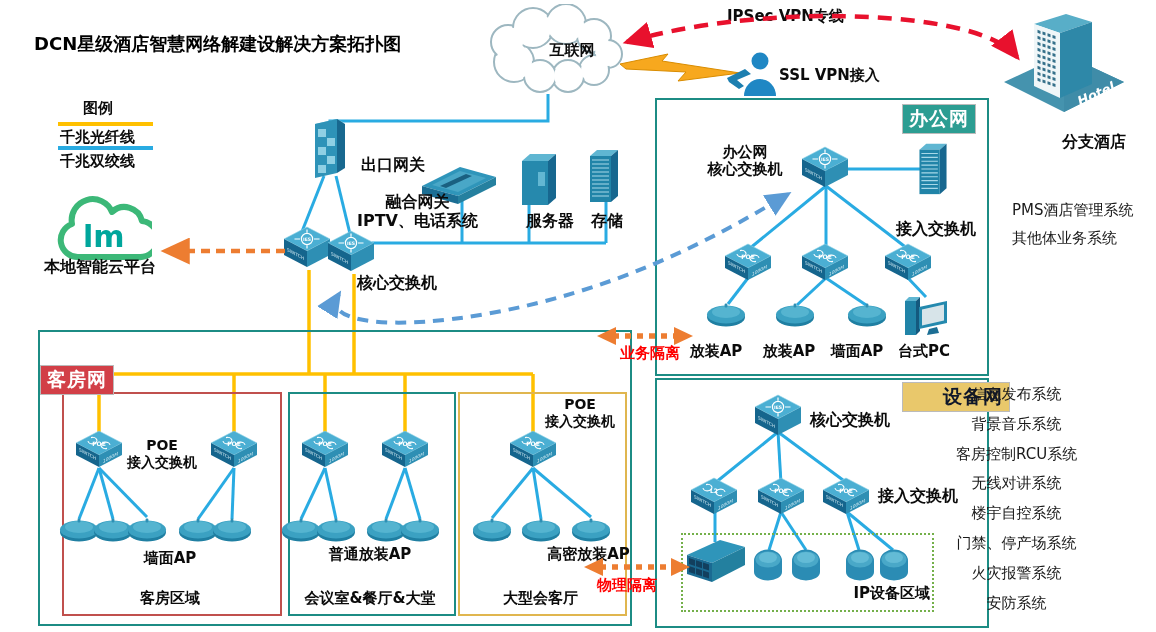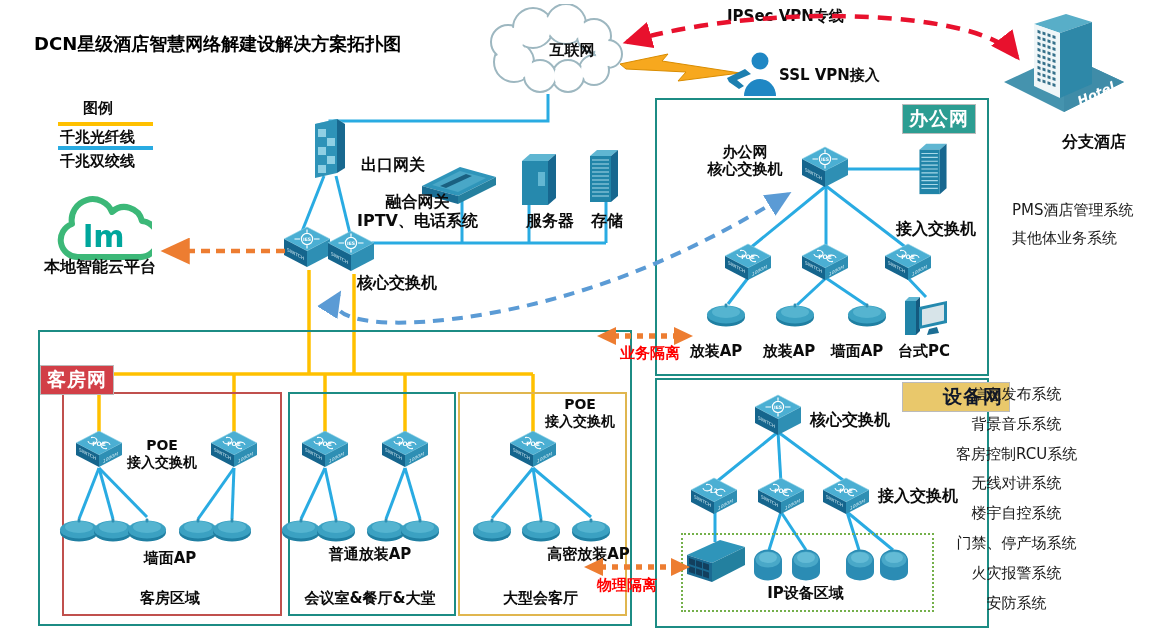--- a/index.html
+++ b/index.html
@@ -338,21 +338,21 @@
       <g transform="translate(5,20) skewY(17.7)" fill="#123F5E">
         <rect x="0" y="0" width="6" height="6"></rect>
           <rect x="7" y="0" width="6" height="6"></rect>
           <rect x="14" y="0" width="6" height="6"></rect>
         <rect x="0" y="8" width="6" height="6"></rect>
           <rect x="7" y="8" width="6" height="6"></rect>
           <rect x="14" y="8" width="6" height="6"></rect>
       </g>
     </svg>
   </div>
-  <div class="lbl ctr" style="left:681px;top:584px;width:249px;">IP设备区域</div>
+  <div class="lbl ctr" style="left:681px;top:584px;width:249px;text-align:right;">IP设备区域</div>
 
   <div class="syslist" style="left:1012px;top:196px;line-height:28px;">
     <div>PMS酒店管理系统</div>
     <div>其他体业务系统</div>
   </div>
   <div class="syslist" style="left:956px;top:380px;line-height:29.8px;text-align:center;">
     <div>信息发布系统</div>
     <div>背景音乐系统</div>
     <div>客房控制RCU系统</div>
     <div>无线对讲系统</div>

